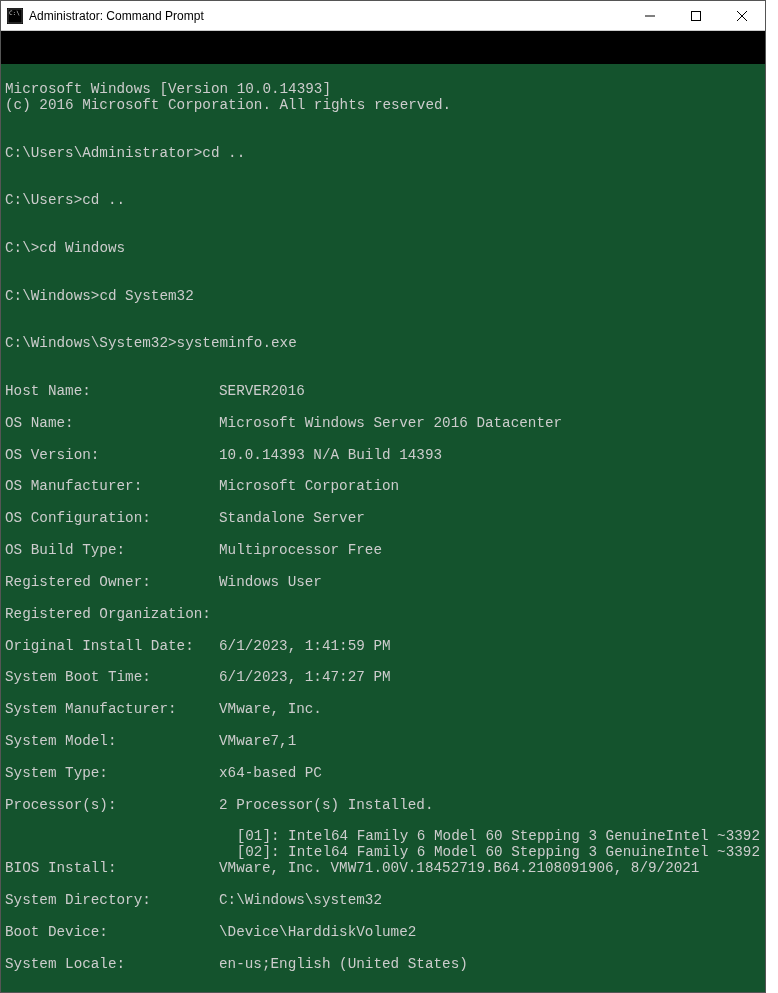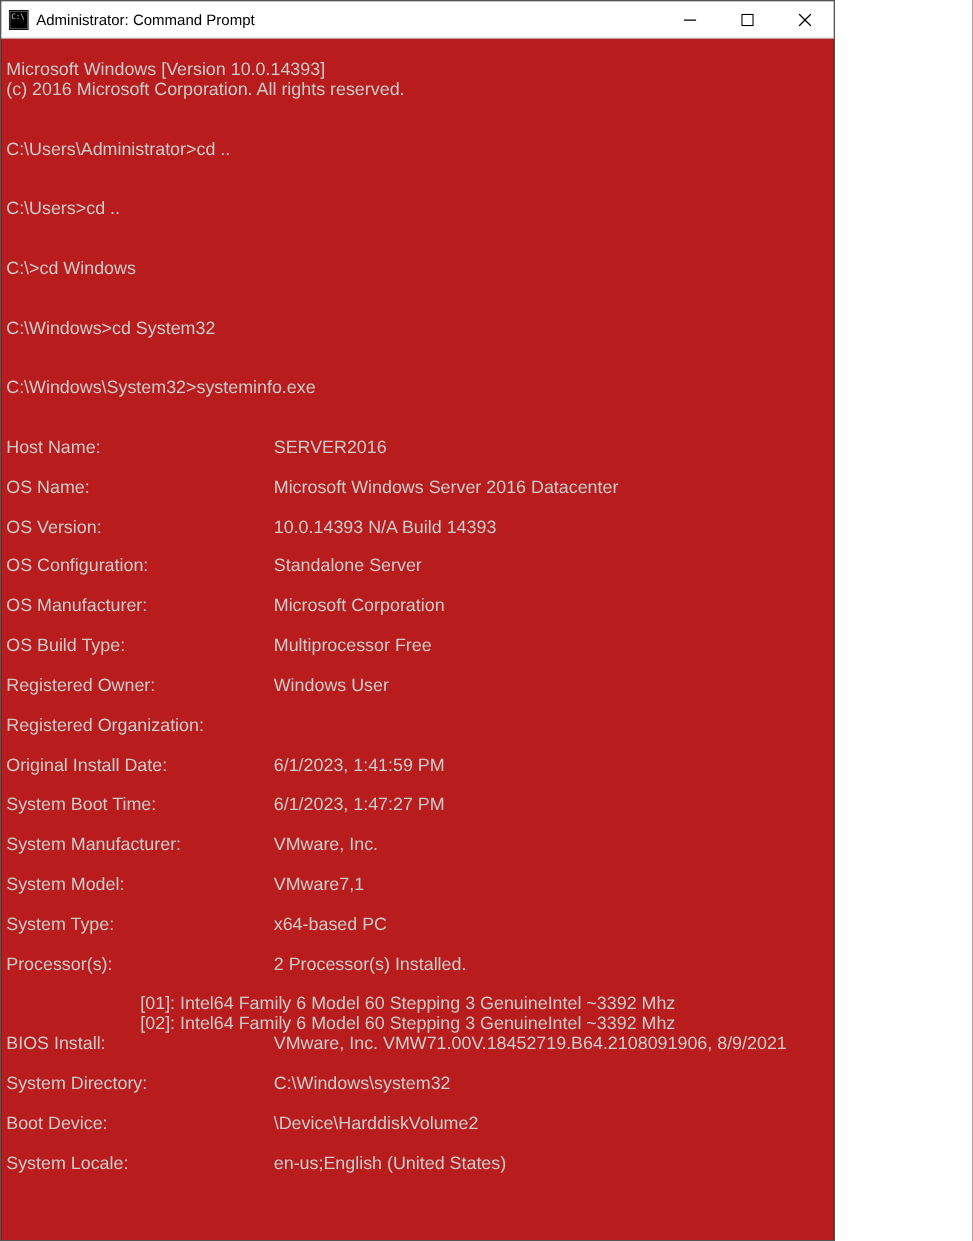--- a/index.html
+++ b/index.html
@@ -4,21 +4,21 @@
   <style>
     * { margin: 0; padding: 0; box-sizing: border-box; }
     body {
       width: 778px;
       height: 993px;
       background: #fff;
       font-family: "Segoe UI", Tahoma, sans-serif;
       overflow: hidden;
     }
     .window {
-      width: 668px;
+      width: 766px;
       height: 993px;
       background: #000;
       display: flex;
       flex-direction: column;
       border: 1px solid #555;
     }
     .titlebar {
       height: 30px;
       background: #fff;
       display: flex;
@@ -50,28 +50,29 @@
       display: flex;
       align-items: center;
       justify-content: center;
       color: #000;
       font-size: 13px;
       cursor: pointer;
     }
     .win-btn svg { width: 10px; height: 10px; }
     .terminal {
       flex: 1;
-      background: #b91c1c;
+      background: #14532d;
       color: #ccc;
-      font-family: Liberation Sans, sans-serif;
+      font-family: Liberation Mono, monospace;
       font-size: 14.3px;
       line-height: 15.9px;
       padding: 2px 4px;
       white-space: pre;
       overflow: hidden;
+      margin-top: 33px;
     }
     .kv-line { display: block; }
     .kv-label { display: inline-block; width: 214px; }
     .blank { height: 15.9px; }
   </style>
 </head>
 <body>
 
 <div class="window">
   <div class="titlebar">
@@ -113,22 +114,22 @@
 <div class="blank"></div>
 <span><span>C:\&gt;</span><span>cd Windows</span></span>
 <div class="blank"></div>
 <span><span>C:\Windows&gt;</span><span>cd System32</span></span>
 <div class="blank"></div>
 <span><span>C:\Windows\System32&gt;</span><span>systeminfo.exe</span></span>
 <div class="blank"></div>
 <span class="kv-line"><span class="kv-label">Host Name:</span><span>SERVER2016</span></span>
 <span class="kv-line"><span class="kv-label">OS Name:</span><span>Microsoft Windows Server 2016 Datacenter</span></span>
 <span class="kv-line"><span class="kv-label">OS Version:</span><span>10.0.14393 N/A Build 14393</span></span>
+<span class="kv-line"><span class="kv-label">OS Manufacturer:</span><span>Microsoft Corporation</span></span>
 <span class="kv-line"><span class="kv-label">OS Configuration:</span><span>Standalone Server</span></span>
-<span class="kv-line"><span class="kv-label">OS Manufacturer:</span><span>Microsoft Corporation</span></span>
 <span class="kv-line"><span class="kv-label">OS Build Type:</span><span>Multiprocessor Free</span></span>
 <span class="kv-line"><span class="kv-label">Registered Owner:</span><span>Windows User</span></span>
 <span class="kv-line"><span class="kv-label">Registered Organization:</span><span></span></span>
 <span class="kv-line"><span class="kv-label">Original Install Date:</span><span>6/1/2023, 1:41:59 PM</span></span>
 <span class="kv-line"><span class="kv-label">System Boot Time:</span><span>6/1/2023, 1:47:27 PM</span></span>
 <span class="kv-line"><span class="kv-label">System Manufacturer:</span><span>VMware, Inc.</span></span>
 <span class="kv-line"><span class="kv-label">System Model:</span><span>VMware7,1</span></span>
 <span class="kv-line"><span class="kv-label">System Type:</span><span>x64-based PC</span></span>
 <span class="kv-line"><span class="kv-label">Processor(s):</span><span>2 Processor(s) Installed.</span></span>
 <span>                           [01]: Intel64 Family 6 Model 60 Stepping 3 GenuineIntel ~3392 Mhz</span>

